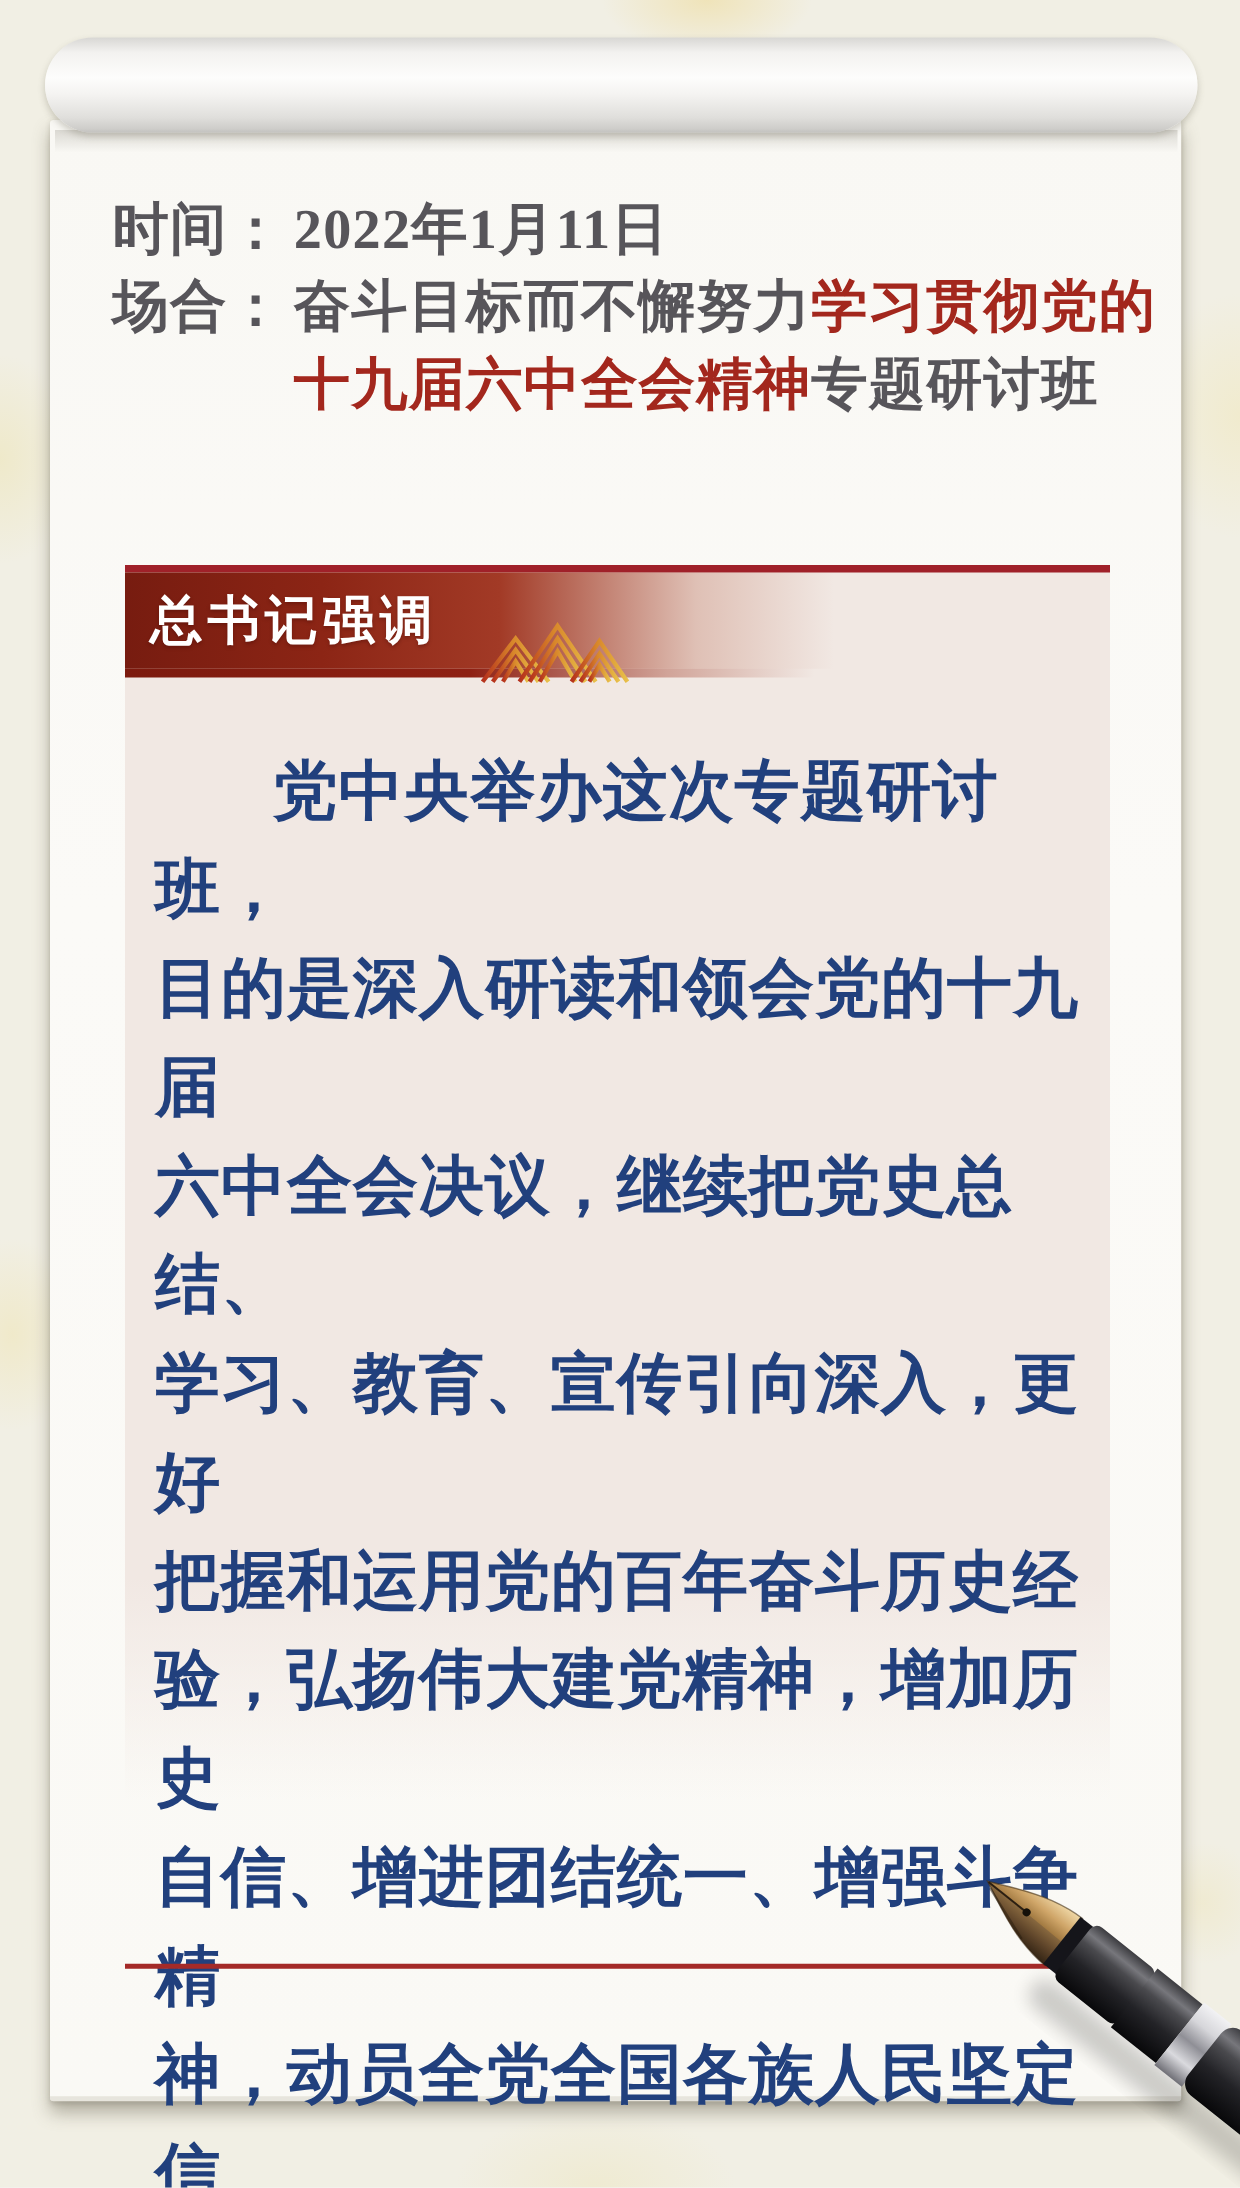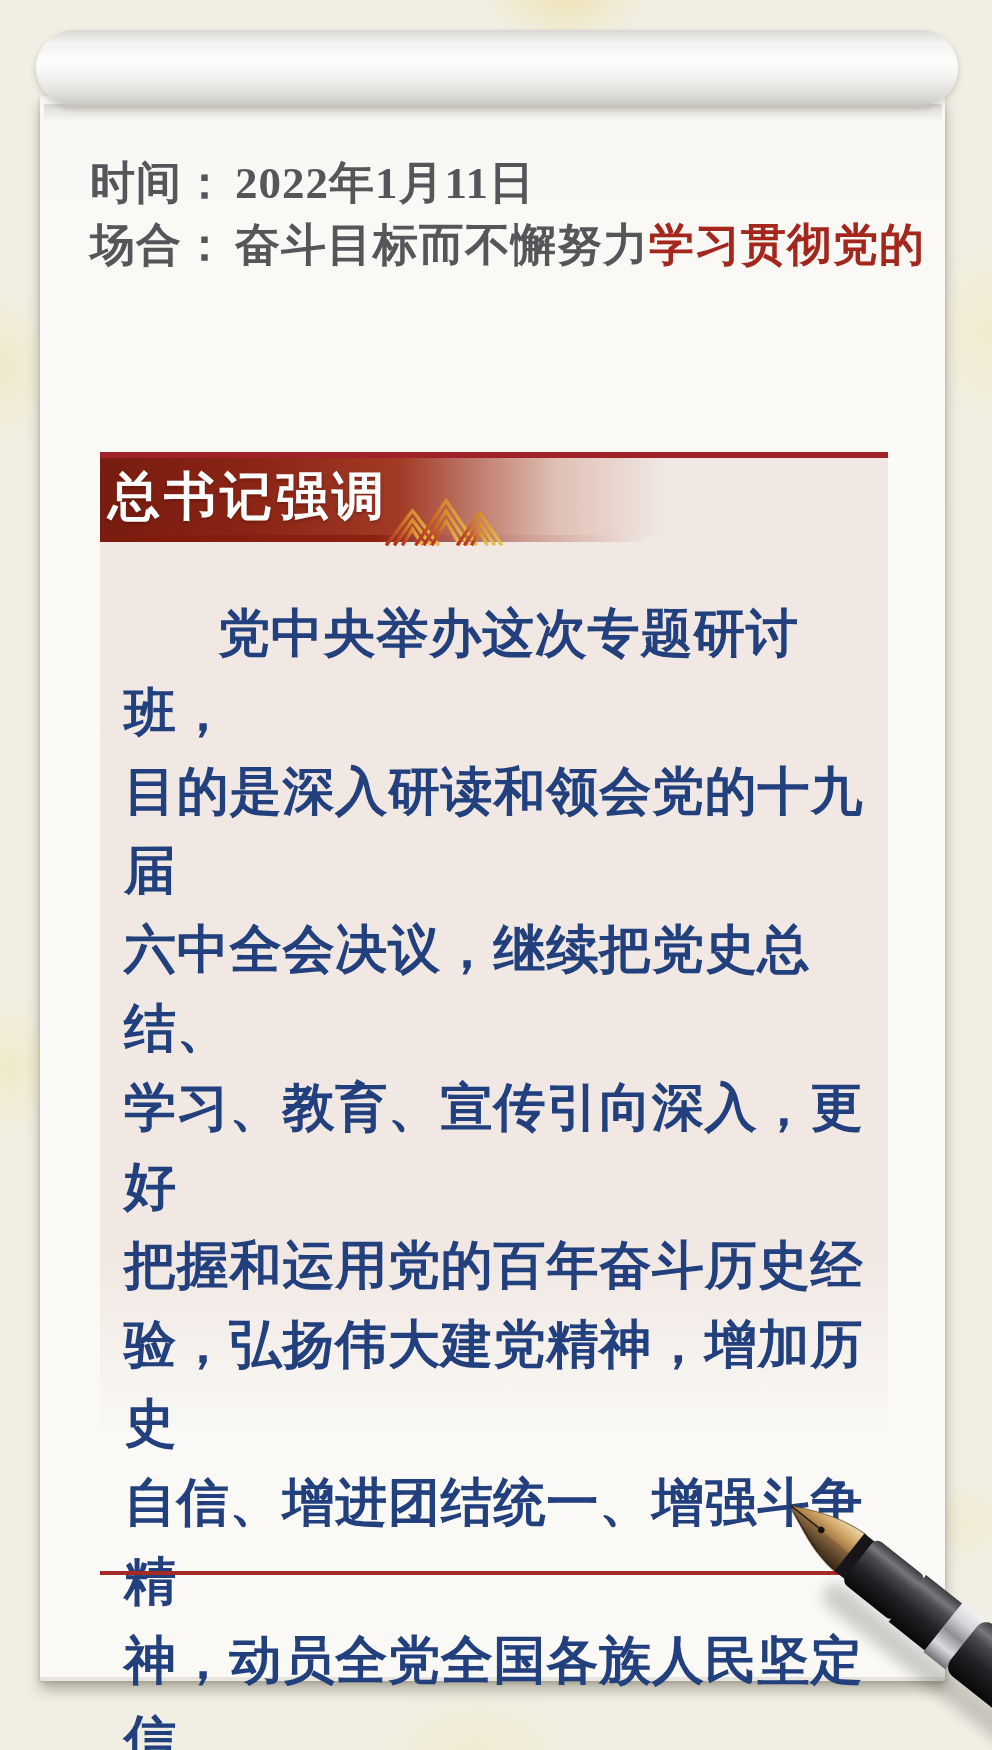--- a/index.html
+++ b/index.html
@@ -35,22 +35,22 @@
   
   .panel{position:absolute;left:100px;top:452px;width:788px;height:988px;
     background:linear-gradient(180deg,#f1e8e3 0%,#f1e8e3 82%,rgba(241,232,227,0) 100%);}
   
   .banner{position:relative;width:788px;height:90px;}
   .banner-top{position:absolute;left:0;top:0;width:788px;height:6px;background:#a02129;}
   .banner-body{position:absolute;left:0;top:6px;width:788px;height:77px;
     background:linear-gradient(90deg,#771c10 0%,#8c2515 20%,#a23a26 38%,rgba(190,118,96,.35) 58%,rgba(241,232,227,0) 72%);}
   .banner-bottom{position:absolute;left:0;top:83px;width:788px;height:7px;
     background:linear-gradient(90deg,#7c1a0e 0%,#8e2013 35%,rgba(160,60,40,.4) 55%,rgba(160,60,40,0) 70%);}
-  .banner-title{position:absolute;left:8px;top:8px;color:#ffffff;
-    font-size:52px;font-weight:700;letter-spacing:4px;line-height:62px;
+  .banner-title{position:absolute;left:20px;top:8px;color:#ffffff;
+    font-size:42px;font-weight:700;letter-spacing:4px;line-height:62px;
     text-shadow:0 2px 3px rgba(60,10,5,.35);}
   .mountains{position:absolute;left:282px;top:42px;width:124px;height:56px;}
   
   .quote{margin:52px 24px 0 24px;color:#21407d;font-size:52px;line-height:79px;
     letter-spacing:.8px;text-indent:94px;white-space:pre-line;font-weight:600;
     font-family:"Liberation Serif","DejaVu Serif",serif;}
   
   .redline{position:absolute;left:100px;top:1571px;width:745px;height:4px;background:#a42a28;}
   
   .pen{position:absolute;left:620px;top:1450px;width:372px;height:300px;}
@@ -63,20 +63,23 @@
   <div class="page"></div>
   <div class="roll-shadow"></div>
   <div class="roll"></div>
 
   <div class="header">
     <div class="hrow">
       <span class="hlabel">时间：</span><span>2022年1月11日</span>
     </div>
     <div class="hrow">
       <span class="hlabel">场合：</span><span>奋斗目标而不懈努力</span><span class="red">学习贯彻党的</span>
+    </div>
+    <div class="hrow cont">
+      <span class="red">十九届六中全会精神</span><span>专题研讨班</span>
     </div>
   </div>
 
   <div class="panel">
     <div class="banner">
       <div class="banner-top"></div>
       <div class="banner-body">
         <span class="banner-title">总书记强调</span>
       </div>
       <div class="banner-bottom"></div>

